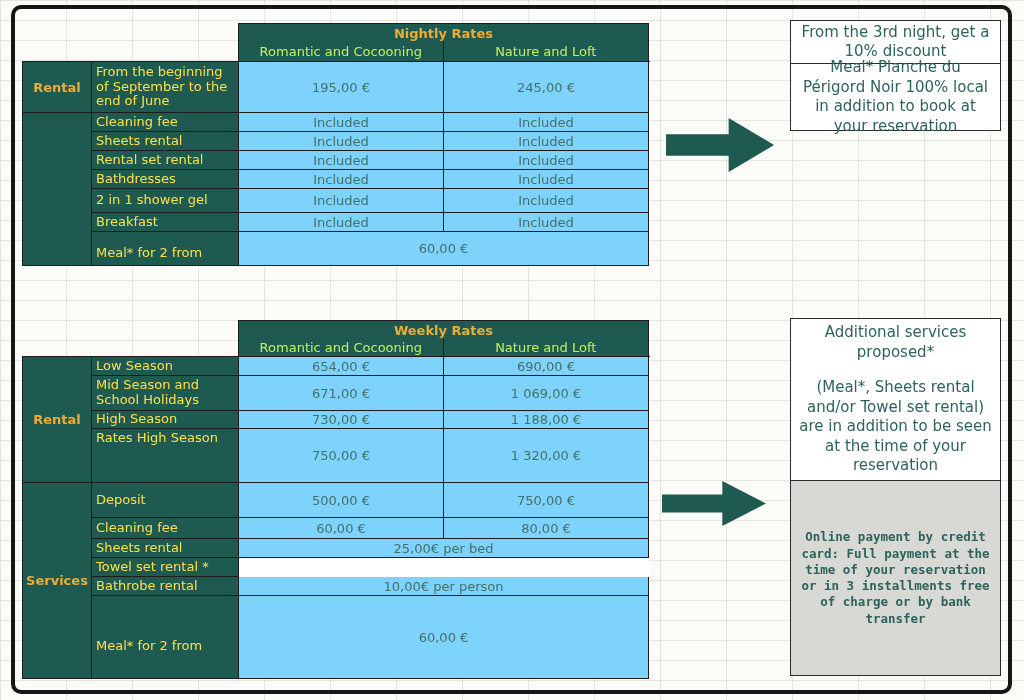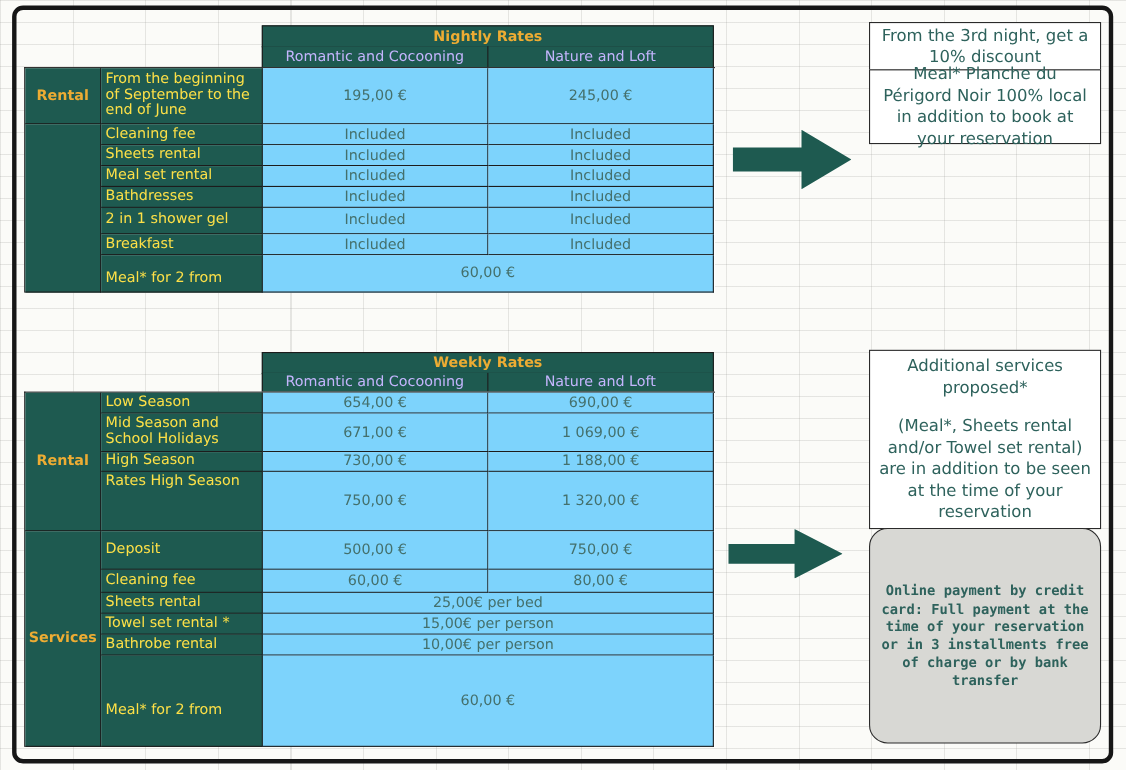--- a/index.html
+++ b/index.html
@@ -24,38 +24,38 @@
     position:absolute;left:11px;top:5px;right:12px;bottom:6px;
     border:4px solid #161616;border-radius:10px;pointer-events:none;z-index:5;
     background:transparent;
   }
   
   .band{position:absolute;border:1px solid var(--line);background:var(--teal);
         display:flex;align-items:center;justify-content:center;}
   .band .title{color:var(--gold);font-weight:bold;font-size:13px;}
   .colheads{position:absolute;display:grid;grid-template-columns:1fr 1fr;
         background:var(--teal);border:1px solid var(--line);border-top:none;}
-  .colheads .ch{color:#c4b5fd;font-size:13px;display:flex;align-items:center;justify-content:center;}
+  .colheads .ch{color:#bef264;font-size:13px;display:flex;align-items:center;justify-content:center;}
   .colheads .ch:first-child{border-right:1px solid var(--line);}
   .tbody{position:absolute;display:grid;background:#fff;
         border-left:1px solid var(--line);border-top:1px solid var(--line);}
   .cell{border-right:1px solid var(--line);border-bottom:1px solid var(--line);
         display:flex;align-items:center;font-size:13px;overflow:hidden;}
   .teal{background:var(--teal);color:#fde047;}
   .cat{justify-content:center;color:var(--gold);font-weight:bold;}
   .lab{justify-content:flex-start;padding:1px 4px;line-height:1.13;}
   .val{justify-content:center;color:var(--val);background:#7dd3fc;}
   .bottomalign{align-items:flex-end;padding-bottom:4px;}
   .topalign{align-items:flex-start;padding-top:2px;}
   
   .panelbox{position:absolute;border:1px solid #2a2a2a;background:#fff;
         display:flex;flex-direction:column;align-items:center;justify-content:center;
         text-align:center;color:var(--note);font-size:15px;line-height:1.3;padding:4px 6px;}
   .graybox{background:var(--gray);}
-  .mono{font-family:"DejaVu Sans Mono","Liberation Mono",monospace;font-size:12.5px;font-weight:600;border-radius:17px;}
+  .mono{font-family:"DejaVu Sans Mono","Liberation Mono",monospace;font-size:12.5px;font-weight:600;}
   .gap8{height:16px;}
   
   .arrow{position:absolute;background:var(--teal);
         clip-path:polygon(0 30%,58% 30%,58% 0,100% 50%,58% 100%,58% 70%,0 70%);}
 </style>
 </head>
 <body>
 
 <div class="canvas">
   <div class="frame"></div>
@@ -81,21 +81,21 @@
     <div class="cell val" style="grid-row:1;grid-column:4;">245,00 €</div>
 
     <div class="cell teal lab" style="grid-row:2;grid-column:2;">Cleaning fee</div>
     <div class="cell val" style="grid-row:2;grid-column:3;">Included</div>
     <div class="cell val" style="grid-row:2;grid-column:4;">Included</div>
 
     <div class="cell teal lab" style="grid-row:3;grid-column:2;">Sheets rental</div>
     <div class="cell val" style="grid-row:3;grid-column:3;">Included</div>
     <div class="cell val" style="grid-row:3;grid-column:4;">Included</div>
 
-    <div class="cell teal lab" style="grid-row:4;grid-column:2;">Meal set rental</div>
+    <div class="cell teal lab" style="grid-row:4;grid-column:2;">Rental set rental</div>
     <div class="cell val" style="grid-row:4;grid-column:3;">Included</div>
     <div class="cell val" style="grid-row:4;grid-column:4;">Included</div>
 
     <div class="cell teal lab" style="grid-row:5;grid-column:2;">Bathdresses</div>
     <div class="cell val" style="grid-row:5;grid-column:3;">Included</div>
     <div class="cell val" style="grid-row:5;grid-column:4;">Included</div>
 
     <div class="cell teal lab" style="grid-row:6;grid-column:2;">2 in 1 shower gel</div>
     <div class="cell val" style="grid-row:6;grid-column:3;">Included</div>
     <div class="cell val" style="grid-row:6;grid-column:4;">Included</div>
@@ -154,21 +154,20 @@
     <div class="cell val" style="grid-row:5;grid-column:4;">750,00 €</div>
 
     <div class="cell teal lab" style="grid-row:6;grid-column:2;">Cleaning fee</div>
     <div class="cell val" style="grid-row:6;grid-column:3;">60,00 €</div>
     <div class="cell val" style="grid-row:6;grid-column:4;">80,00 €</div>
 
     <div class="cell teal lab" style="grid-row:7;grid-column:2;">Sheets rental</div>
     <div class="cell val" style="grid-row:7;grid-column:3/5;">25,00€ per bed</div>
 
     <div class="cell teal lab" style="grid-row:8;grid-column:2;">Towel set rental *</div>
-    <div class="cell val" style="grid-row:8;grid-column:3/5;">15,00€ per person</div>
 
     <div class="cell teal lab" style="grid-row:9;grid-column:2;">Bathrobe rental</div>
     <div class="cell val" style="grid-row:9;grid-column:3/5;">10,00€ per person</div>
 
     <div class="cell teal lab bottomalign" style="grid-row:10;grid-column:2;padding-bottom:24px;">Meal* for 2 from</div>
     <div class="cell val" style="grid-row:10;grid-column:3/5;">60,00 €</div>
   </div>
 
   <div class="arrow" style="left:662px;top:481px;width:104px;height:45px;"></div>
 

